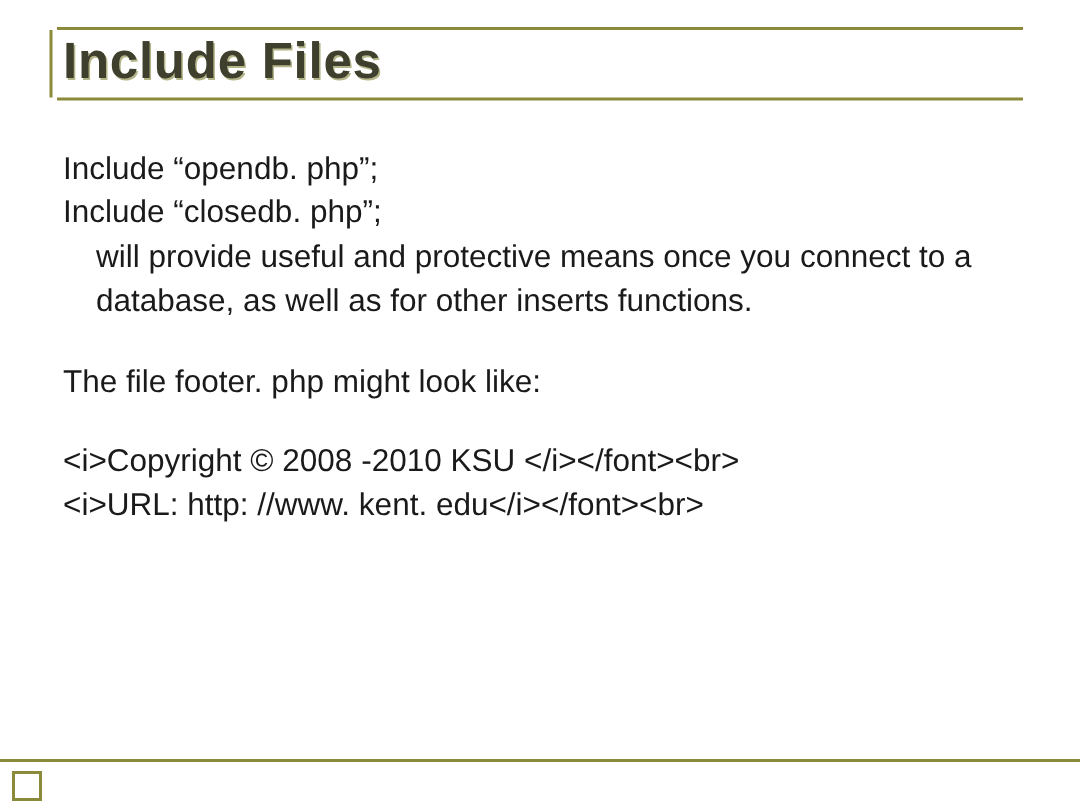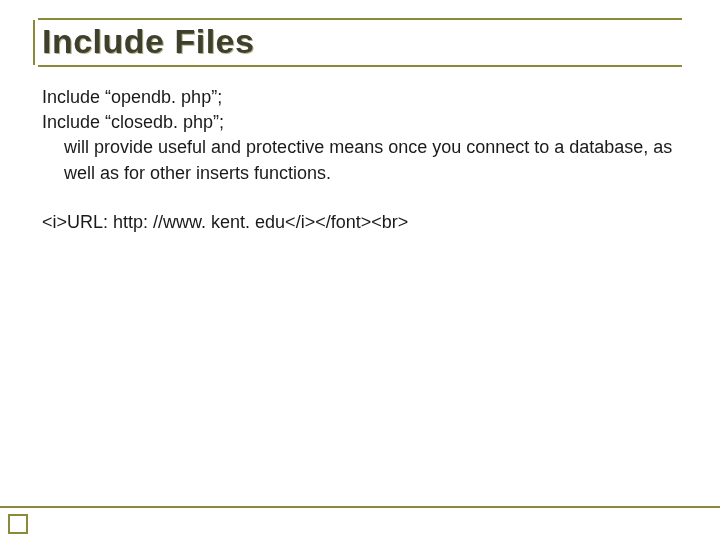--- a/index.html
+++ b/index.html
@@ -11,21 +11,21 @@
     position: relative;
     overflow: hidden;
   }
   .slide {
     padding: 18px 38px 0 38px;
   }
   .title-wrap {
     border-top: 2px solid #8a8a3a;
     border-bottom: 2px solid #8a8a3a;
     padding: 2px 0 4px 0;
-    margin-bottom: 18px;
+    margin-bottom: 31px;
     position: relative;
   }
   .title-wrap::before {
     content: "";
     display: block;
     position: absolute;
     height: 100%;
     width: 8px;
     left: -5px;
     top: 0;
@@ -34,21 +34,21 @@
   h1.title {
     font-family: Arial, sans-serif;
     font-weight: bold;
     font-size: 34px;
     color: #3f3f2e;
     text-shadow: 1px 1px 0 #b5b58a;
     letter-spacing: 0.5px;
     padding-left: 4px;
   }
   .content {
-    font-size: 18px;
+    font-size: 21px;
     color: #1a1a1a;
     line-height: 1.4;
     padding-left: 4px;
   }
   .para {
     margin-bottom: 0px;
   }
   .block { margin-bottom: 24px; }
   .desc { padding-left: 22px; }
   .bottom-band {
@@ -80,23 +80,25 @@
 
   <div class="content">
 
     <div class="block">
       <div class="para">Include “opendb. php”;</div>
       <div class="para">Include “closedb. php”;</div>
       <div class="para desc">will provide useful and protective means once you connect to a database, as well as for other inserts functions.</div>
     </div>
 
     <div class="block">
+      <div class="para">The file footer. php might look like:</div>
     </div>
 
     <div class="block">
+      <div class="para">&lt;i&gt;Copyright © 2008 -2010 KSU &lt;/i&gt;&lt;/font&gt;&lt;br&gt;</div>
       <div class="para">&lt;i&gt;URL: http: //www. kent. edu&lt;/i&gt;&lt;/font&gt;&lt;br&gt;</div>
     </div>
 
   </div>
 
 </div>
 
 <div class="bottom-band">
   <div class="corner-square"></div>
 </div>

